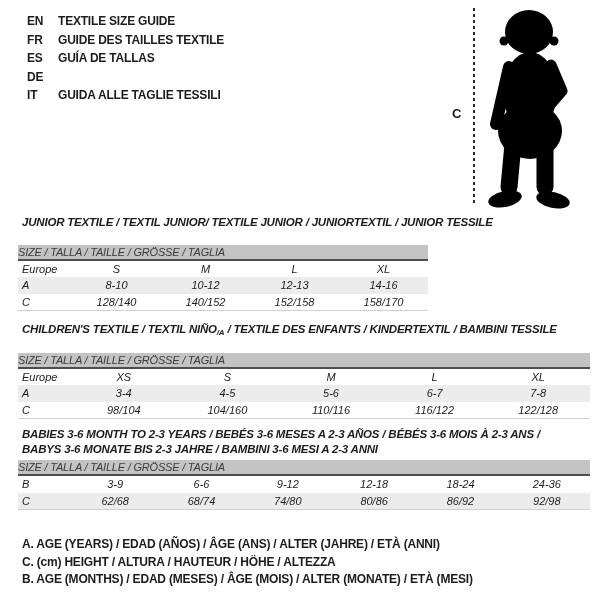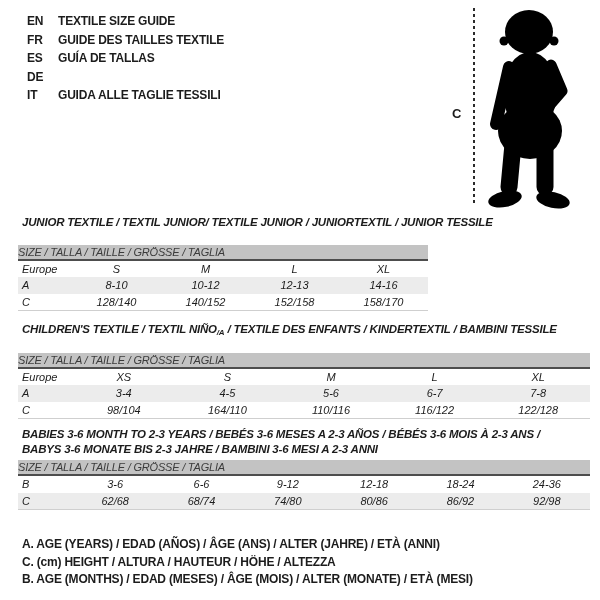--- a/index.html
+++ b/index.html
@@ -133,37 +133,37 @@
           <span class="row-label">A</span>
           <span class="t-cell">3-4</span>
           <span class="t-cell">4-5</span>
           <span class="t-cell">5-6</span>
           <span class="t-cell">6-7</span>
           <span class="t-cell">7-8</span>
         </div>
         <div class="t-row">
           <span class="row-label">C</span>
           <span class="t-cell">98/104</span>
-          <span class="t-cell">164/110</span>
+          <span class="t-cell">104/160</span>
           <span class="t-cell">110/116</span>
           <span class="t-cell">116/122</span>
           <span class="t-cell">122/128</span>
         </div>
       </div>
     </div>
   <div class="table-section" id="section-2">
       <div class="table-title">
         <div class="title-line"><span>BABIES 3-6 MONTH TO 2-3 YEARS / BEBÉS 3-6 MESES A 2-3 AÑOS / BÉBÉS 3-6 MOIS À 2-3 ANS /</span></div>
         <div class="title-line"><span>BABYS 3-6 MONATE BIS 2-3 JAHRE / BAMBINI 3-6 MESI A 2-3 ANNI</span></div>
       </div>
       <div class="size-bar">SIZE / TALLA / TAILLE / GRÖSSE / TAGLIA</div>
       <div class="size-table">
         <div class="t-row">
           <span class="row-label">B</span>
-          <span class="t-cell">3-6</span>
+          <span class="t-cell">3-9</span>
           <span class="t-cell">6-6</span>
           <span class="t-cell">9-12</span>
           <span class="t-cell">12-18</span>
           <span class="t-cell">18-24</span>
           <span class="t-cell">24-36</span>
         </div>
         <div class="t-row shaded">
           <span class="row-label">C</span>
           <span class="t-cell">62/68</span>
           <span class="t-cell">68/74</span>

